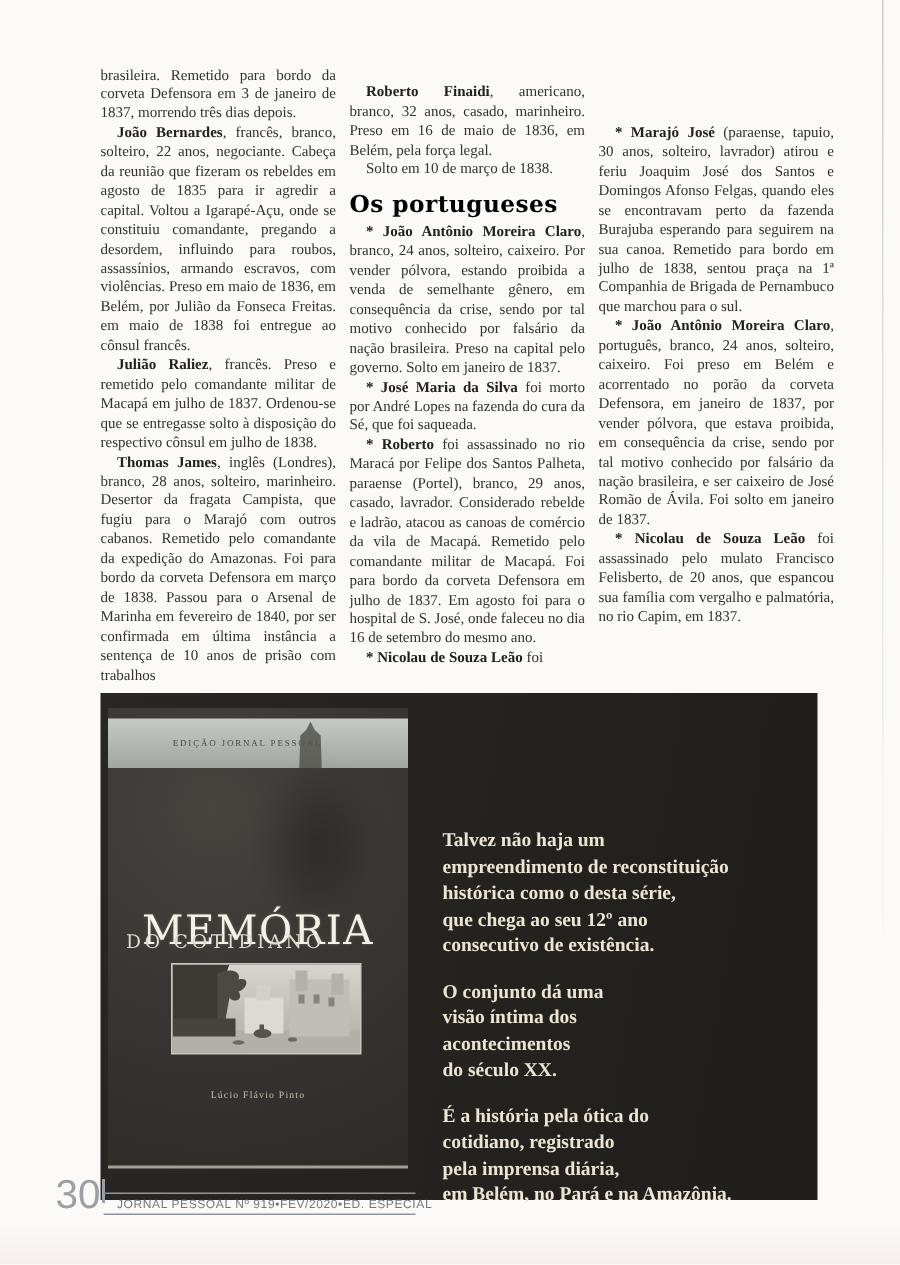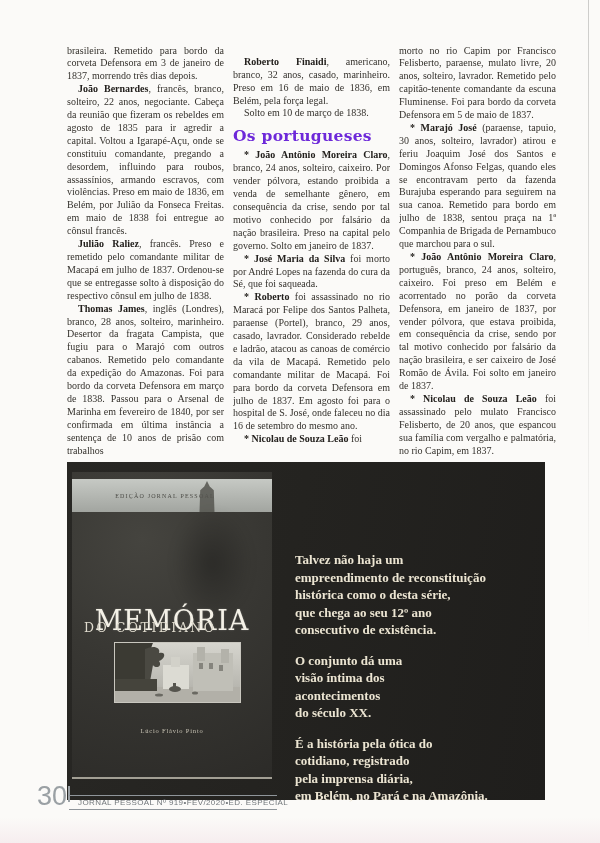--- a/index.html
+++ b/index.html
@@ -17,21 +17,21 @@
     width:157px;flex:0 0 157px;overflow:hidden;
     font-size:10px;line-height:12.9px;color:#34312c;
     text-align:justify;
     hyphens:auto;-webkit-hyphens:auto;
   }
   .col p{margin:0;text-indent:11px;}
   .col p.noindent{text-indent:0;}
   .col b{font-weight:bold;color:#23201d;}
   .col h2{
     font-family:"DejaVu Serif", serif;
-    font-size:15.5px;line-height:18px;font-weight:bold;color:#6d28d9;
+    font-size:15.5px;line-height:18px;font-weight:bold;color:#000000;
     margin:7px 0 4px 0;letter-spacing:.3px;text-align:left;
   }
   
   .adbox{
     position:absolute;left:67px;top:462px;width:478px;height:338px;
     background:linear-gradient(100deg,#282724 0%,#242320 45%,#1f1e1c 100%);
   }
   .cover{
     position:absolute;left:5px;top:10px;width:200px;height:305px;
     background:radial-gradient(circle at 35% 22%, #45443f 0%, #383733 45%, #2c2b28 100%);
@@ -125,21 +125,20 @@
   <div class="col">
       <p><b>Roberto Finaidi</b>, americano, branco, 32 anos, casado, marinheiro. Preso em 16 de maio de 1836, em Belém, pela força legal.</p>
       <p>Solto em 10 de março de 1838.</p>
       <h2>Os portugueses</h2>
       <p><b>* João Antônio Moreira Claro</b>, branco, 24 anos, solteiro, caixeiro. Por vender pólvora, estando proibida a venda de semelhante gênero, em consequência da crise, sendo por tal motivo conhecido por falsário da nação brasileira. Preso na capital pelo governo. Solto em janeiro de 1837.</p>
       <p><b>* José Maria da Silva</b> foi morto por André Lopes na fazenda do cura da Sé, que foi saqueada.</p>
       <p><b>* Roberto</b> foi assassinado no rio Maracá por Felipe dos Santos Palheta, paraense (Portel), branco, 29 anos, casado, lavrador. Considerado rebelde e ladrão, atacou as canoas de comércio da vila de Macapá. Remetido pelo comandante militar de Macapá. Foi para bordo da corveta Defensora em julho de 1837. Em agosto foi para o hospital de S. José, onde faleceu no dia 16 de setembro do mesmo ano.</p>
       <p><b>* Nicolau de Souza Leão</b> foi</p>
     </div>
   <div class="col">
-      <p class="noindent">morto no rio Capim por Francisco Felisberto, paraense, mulato livre, 20 anos, solteiro, lavrador. Remetido pelo capitão-tenente comandante da escuna Fluminense. Foi para bordo da corveta Defensora em 5 de maio de 1837.</p>
       <p><b>* Marajó José</b> (paraense, tapuio, 30 anos, solteiro, lavrador) atirou e feriu Joaquim José dos Santos e Domingos Afonso Felgas, quando eles se encontravam perto da fazenda Burajuba esperando para seguirem na sua canoa. Remetido para bordo em julho de 1838, sentou praça na 1ª Companhia de Brigada de Pernambuco que marchou para o sul.</p>
       <p><b>* João Antônio Moreira Claro</b>, português, branco, 24 anos, solteiro, caixeiro. Foi preso em Belém e acorrentado no porão da corveta Defensora, em janeiro de 1837, por vender pólvora, que estava proibida, em consequência da crise, sendo por tal motivo conhecido por falsário da nação brasileira, e ser caixeiro de José Romão de Ávila. Foi solto em janeiro de 1837.</p>
       <p><b>* Nicolau de Souza Leão</b> foi assassinado pelo mulato Francisco Felisberto, de 20 anos, que espancou sua família com vergalho e palmatória, no rio Capim, em 1837.</p>
     </div>
 </div>
 
 <div class="adbox">
   <div class="cover">
     <div class="banner">
       <span class="banner-label">EDIÇÃO JORNAL PESSOAL</span>

